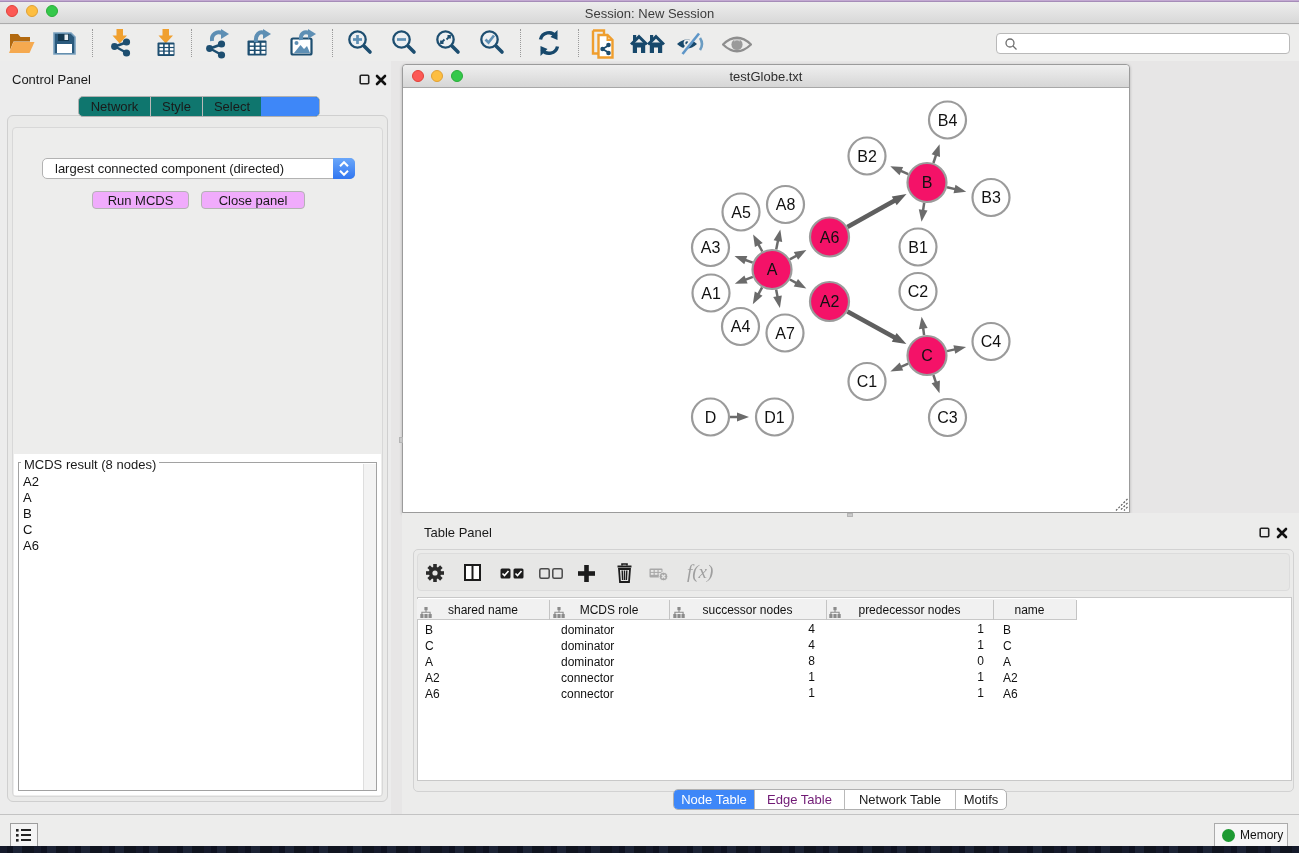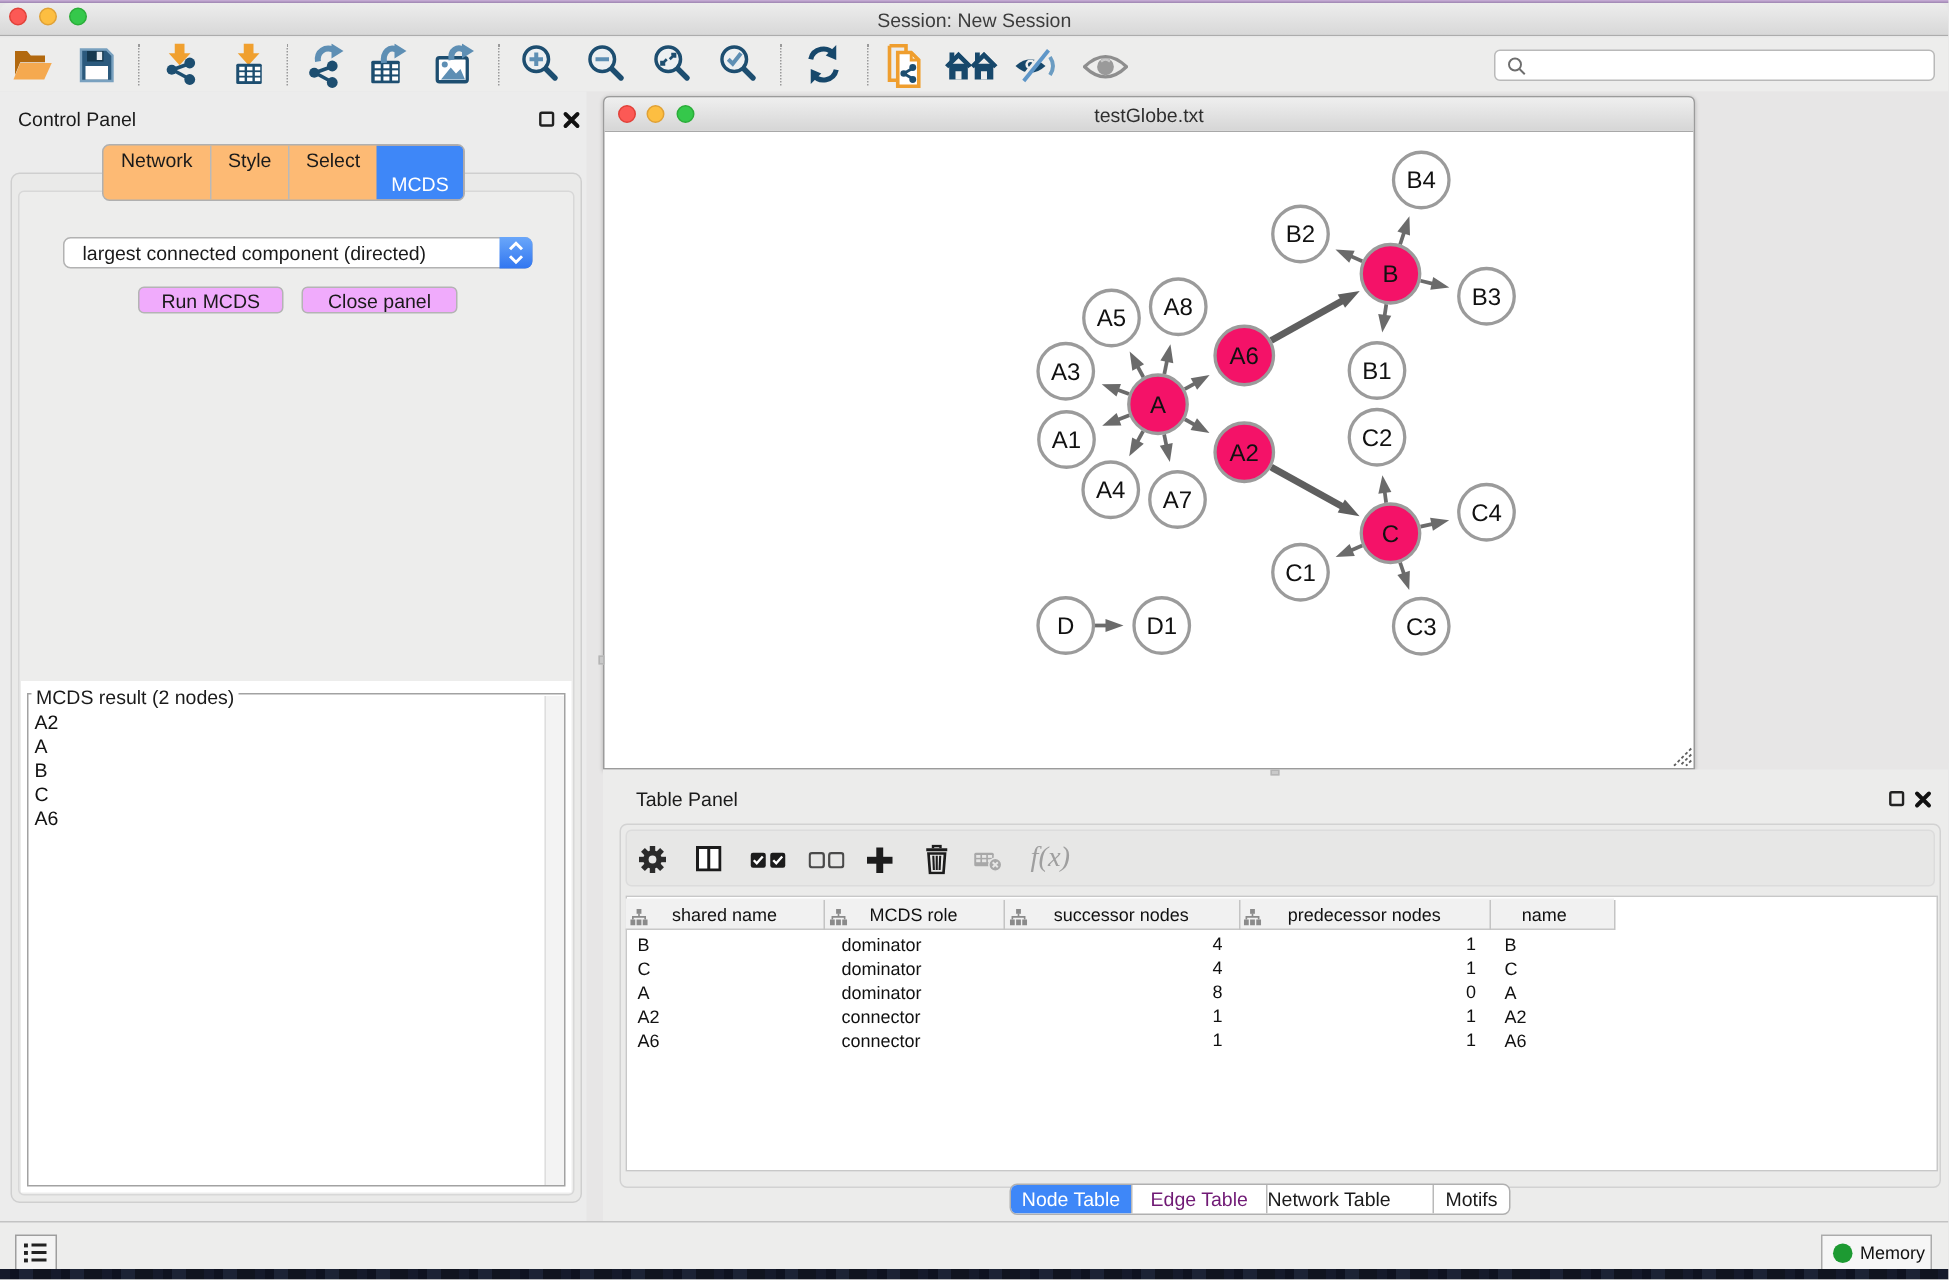--- a/index.html
+++ b/index.html
@@ -172,21 +172,21 @@
  <svg class="abs" style="left:359px;top:13px" width="11" height="11" viewBox="0 0 11 11">
       <rect x="1.2" y="1.2" width="8.5" height="8.5" fill="none" stroke="#222" stroke-width="1.6" rx="1"></rect>
     </svg>
  <svg class="abs" style="left:375px;top:13px" width="12" height="12" viewBox="0 0 12 12">
       <path d="M2 2 L10 10 M10 2 L2 10" stroke="#111" stroke-width="2.6" stroke-linecap="round"></path>
     </svg>
 
  <div class="abs" style="left:7px;top:54px;width:381px;height:687px;background:#eaeae9;border:1px solid #cfcfcf;border-radius:6px"></div>
  <div class="abs" style="left:12px;top:66px;width:371px;height:670px;background:#ededec;border:1px solid #d8d8d8;border-radius:4px"></div>
 
- <div class="abs" style="left:68px;top:35px;height:38px;background:#fdba74;border:1px solid #b0b0b0;border-radius:5px;display:flex;font-size:13px;color:#1a1a1a;overflow:hidden">
+ <div class="abs" style="left:78px;top:35px;height:21px;background:#0f766e;border:1px solid #b0b0b0;border-radius:5px;display:flex;font-size:13px;color:#1a1a1a;overflow:hidden">
    <div style="padding-top:2px;width:72px;text-align:center;border-right:1px solid #b9b9b9">Network</div>
    <div style="padding-top:2px;width:52px;text-align:center;border-right:1px solid #b9b9b9">Style</div>
    <div style="padding-top:2px;width:58px;text-align:center">Select</div>
    <div style="padding-top:18px;width:58px;text-align:center;background:#3e87f8;color:#fff">MCDS</div>
  </div>
 
  <div class="abs" style="left:42px;top:97px;width:313px;height:21px;background:#fff;border:1px solid #b2b2b2;border-radius:5px">
    <div style="position:absolute;left:12px;top:2px;font-size:13px;color:#1a1a1a">largest connected component (directed)</div>
    <div style="position:absolute;right:-1px;top:-1px;width:22px;height:21px;background:linear-gradient(#6aa7fa,#3176f0);border-radius:0 5px 5px 0">
      <svg width="22" height="21" viewBox="0 0 22 21">
@@ -194,21 +194,21 @@
           <path d="M7 12.8 L11 16.8 L15 12.8" fill="none" stroke="#fff" stroke-width="2"></path>
         </svg>
    </div>
  </div>
  <div class="btn" style="left:92px;top:130px;width:97px;height:18px;padding-top:1px">Run MCDS</div>
  <div class="btn" style="left:201px;top:130px;width:104px;height:18px;padding-top:1px">Close panel</div>
 
  <div class="abs" style="left:14px;top:393px;width:367px;height:341px;background:#fff"></div>
  <div class="abs" style="left:18px;top:401px;width:359px;height:329px;border:1px solid #a2a2a2"></div>
  <div class="abs" style="left:363px;top:403px;width:13px;height:326px;background:#f3f3f3;border-left:1px solid #dedede"></div>
- <div class="abs" style="left:21px;top:396px;background:#fff;padding:0 3px;font-size:13px;color:#1a1a1a">MCDS result (2 nodes)</div>
+ <div class="abs" style="left:21px;top:396px;background:#fff;padding:0 3px;font-size:13px;color:#1a1a1a">MCDS result (8 nodes)</div>
  <div class="abs" style="left:23px;top:413px;font-size:13px;color:#111;line-height:16px">A2<br>A<br>B<br>C<br>A6</div>
 </div>
 
 <div class="abs" style="left:402px;top:64px;width:728px;height:449px;background:#fff;border:1px solid #9b9b9b;border-radius:4px 4px 0 0;box-shadow:0 1px 3px rgba(0,0,0,0.25)">
  <div style="height:23px;background:linear-gradient(#efefef,#d6d6d6);border-bottom:1px solid #a8a8a8;border-radius:4px 4px 0 0;position:relative">
   <div class="tl" style="left:9px;top:5px;background:#fc5955;border:1px solid #e14139"></div>
   <div class="tl" style="left:28px;top:5px;background:#fdbe41;border:1px solid #e0a135"></div>
   <div class="tl" style="left:48px;top:5px;background:#35c84b;border:1px solid #2aad39"></div>
   <div style="position:absolute;left:0;width:100%;top:4px;text-align:center;font-size:13px;color:#2e2e2e">testGlobe.txt</div>
  </div>
@@ -440,21 +440,21 @@
 <div class="abs" style="left:482px;top:150px;width:100px;text-align:right;font-size:12px;color:#111">1</div>
 <div class="abs" style="left:601px;top:151px;font-size:12px;color:#111">A2</div>
 <div class="abs" style="left:23px;top:167px;font-size:12px;color:#111">A6</div>
 <div class="abs" style="left:159px;top:167px;font-size:12px;color:#111">connector</div>
 <div class="abs" style="left:313px;top:166px;width:100px;text-align:right;font-size:12px;color:#111">1</div>
 <div class="abs" style="left:482px;top:166px;width:100px;text-align:right;font-size:12px;color:#111">1</div>
 <div class="abs" style="left:601px;top:167px;font-size:12px;color:#111">A6</div>
  <div class="abs" style="left:271px;top:269px;height:21px;display:flex;font-size:13px;border:1px solid #b0b0b0;border-radius:5px;overflow:hidden;background:#fff">
       <div style="padding:2px 0 0;width:80px;text-align:center;background:#3e87f8;color:#fff">Node Table</div>
       <div style="padding:2px 0 0;width:90px;text-align:center;border-left:1px solid #b9b9b9;color:#701a75">Edge Table</div>
-      <div style="padding:2px 0 0;width:111px;text-align:left;border-left:1px solid #b9b9b9;color:#1a1a1a">Network Table</div>
+      <div style="padding:2px 0 0;width:111px;text-align:center;border-left:1px solid #b9b9b9;color:#1a1a1a">Network Table</div>
       <div style="padding:2px 0 0;width:51px;text-align:center;border-left:1px solid #b9b9b9;color:#1a1a1a">Motifs</div>
     </div>
 </div>
 
 <div class="abs" style="left:0;top:814px;width:1299px;height:33px;background:#ededec;border-top:1px solid #c3c3c3">
  <div class="abs" style="left:10px;top:8px;width:28px;height:24px;background:#f4f4f4;border:1px solid #9e9e9e">
   <svg width="26" height="22" viewBox="0 0 26 22">
         <g stroke="#222" stroke-width="2">
           <line x1="10" y1="6" x2="20" y2="6"></line>
           <line x1="10" y1="11" x2="20" y2="11"></line>

